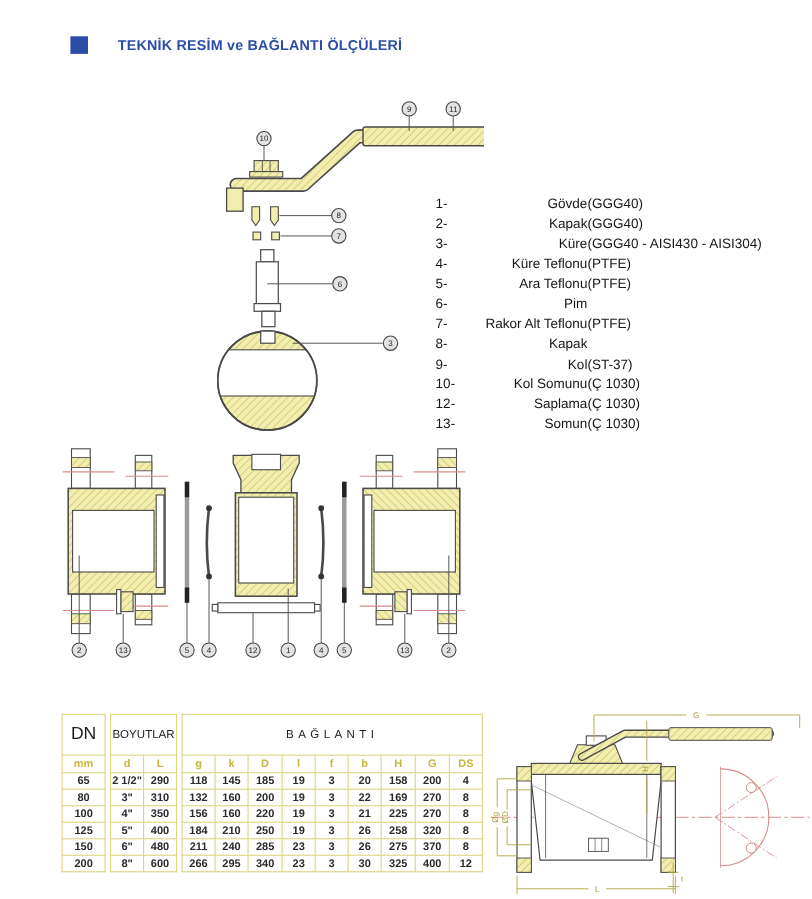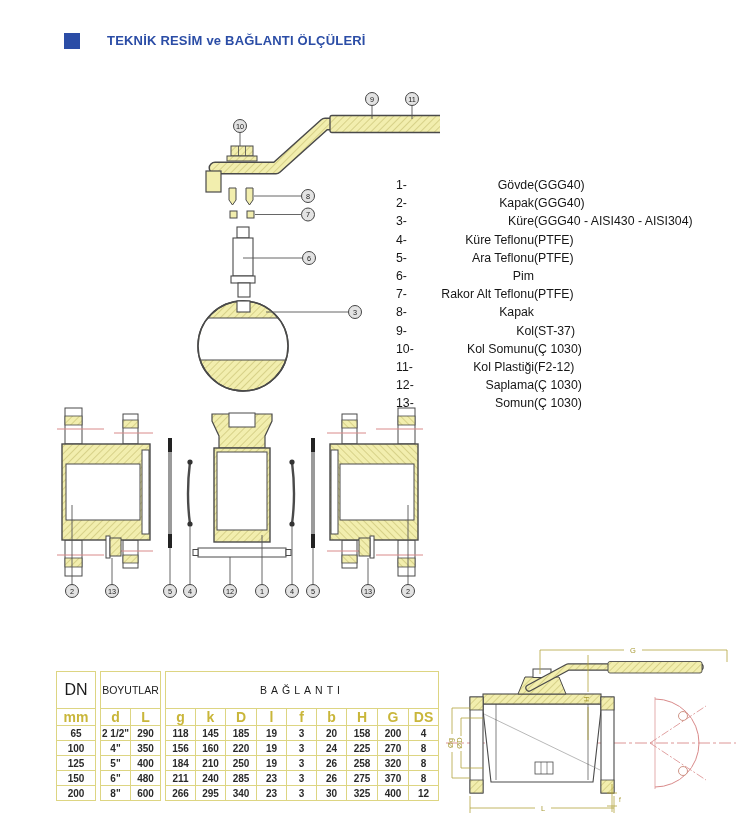--- a/index.html
+++ b/index.html
@@ -11,27 +11,27 @@
   .page-title{font-size:13px;font-weight:bold;color:#2b4da6;letter-spacing:.2px;margin:16px;white-space:nowrap;}
 
   
   .parts{position:absolute;left:396px;top:176px;width:338px;}
   .part-row{display:flex;height:18.2px;align-items:center;font-size:12.3px;color:#161616;}
   .p-no{width:30px;}
   .p-name{width:108px;white-space:nowrap;text-align:right;}
   .p-mat{flex:1;white-space:nowrap;}
 
   
-  .dims{position:absolute;left:56px;top:671px;border-collapse:collapse;table-layout:fixed;}
+  .dims{position:absolute;left:56px;top:649px;border-collapse:collapse;table-layout:fixed;}
   .dims th,.dims td{border:1px solid #ddd582;padding:0;text-align:center;vertical-align:middle;background:#fff;}
   .dims .gap{border:none;}
   .dims .h1 th{height:36px;font-weight:normal;font-size:10.5px;color:#1c1c1c;}
   .dims .h1 th.dn{font-size:16px;}
   .dims .h1 th.bag{letter-spacing:4px;text-align:center;}
-  .dims .h2 th{height:15px;font-size:14px;font-weight:bold;color:#c9b63a;}
+  .dims .h2 th{height:15px;font-size:10px;font-weight:bold;color:#c9b63a;}
   .dims tbody td{height:14px;font-size:10px;font-weight:bold;color:#2a2a2a;}
 
   .drw{position:absolute;}
   svg text{font-family:"Liberation Sans",sans-serif;}
   .callout-num{font-size:7.3px;fill:#222;text-anchor:middle;}
   .dimlbl{font-size:7.5px;fill:#a89a35;text-anchor:middle;}
 </style>
 </head>
 <body>
 
@@ -173,25 +173,20 @@
   </div>
     <div class="part-row">
     <span class="p-no">9-</span>
     <span class="p-name">Kol</span>
     <span class="p-mat">(ST-37)</span>
   </div>
     <div class="part-row">
     <span class="p-no">10-</span>
     <span class="p-name">Kol Somunu</span>
     <span class="p-mat">(Ç 1030)</span>
-  </div>
-    <div class="part-row">
-    <span class="p-no">11-</span>
-    <span class="p-name">Kol Plastiği</span>
-    <span class="p-mat">(F2-12)</span>
   </div>
     <div class="part-row">
     <span class="p-no">12-</span>
     <span class="p-name">Saplama</span>
     <span class="p-mat">(Ç 1030)</span>
   </div>
     <div class="part-row">
     <span class="p-no">13-</span>
     <span class="p-name">Somun</span>
     <span class="p-mat">(Ç 1030)</span>
@@ -369,31 +364,47 @@
         <td>145</td>
         <td>185</td>
     <td>19</td>
         <td>3</td>
         <td>20</td>
     <td>158</td>
         <td>200</td>
         <td>4</td>
   </tr>
       <tr>
+    <td>80</td>
+        <td class="gap"></td>
+    <td>3"</td>
+        <td>310</td>
+        <td class="gap"></td>
+    <td>132</td>
+        <td>160</td>
+        <td>200</td>
+    <td>19</td>
+        <td>3</td>
+        <td>22</td>
+    <td>169</td>
+        <td>270</td>
+        <td>8</td>
+  </tr>
+      <tr>
     <td>100</td>
         <td class="gap"></td>
     <td>4"</td>
         <td>350</td>
         <td class="gap"></td>
     <td>156</td>
         <td>160</td>
         <td>220</td>
     <td>19</td>
         <td>3</td>
-        <td>24</td>
+        <td>21</td>
     <td>225</td>
         <td>270</td>
         <td>8</td>
   </tr>
       <tr>
     <td>125</td>
         <td class="gap"></td>
     <td>5"</td>
         <td>400</td>
         <td class="gap"></td>

